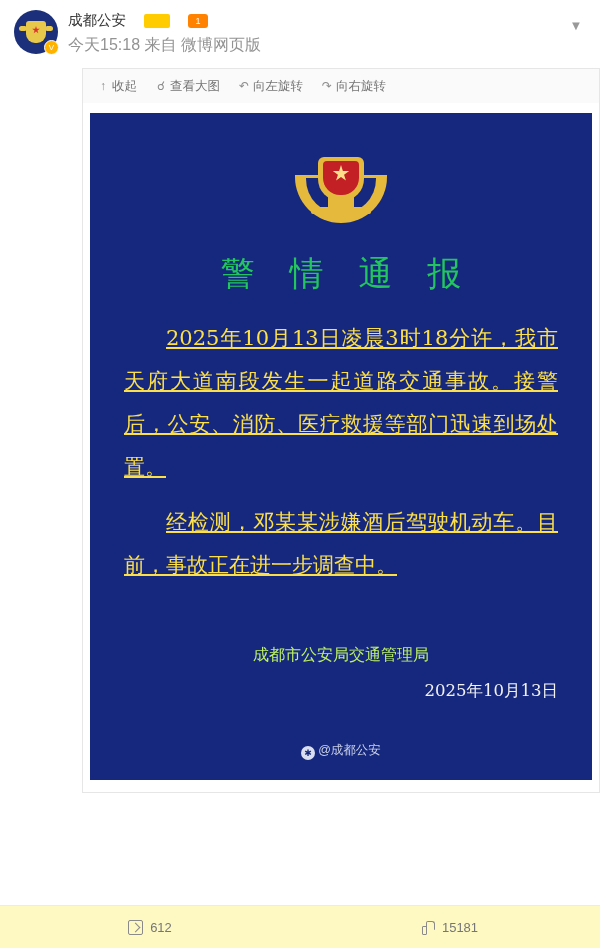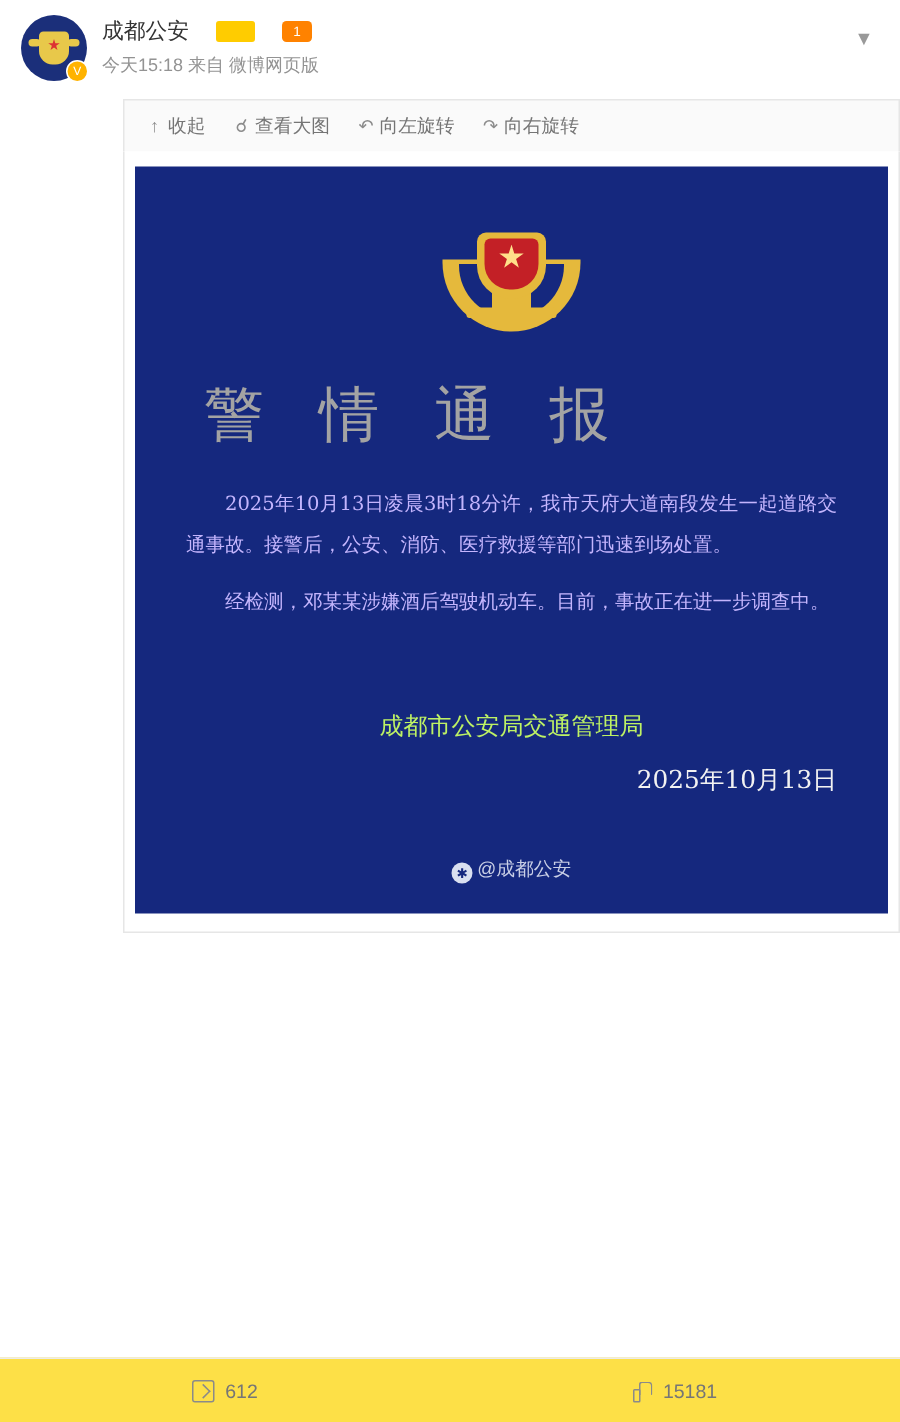--- a/index.html
+++ b/index.html
@@ -126,21 +126,21 @@
     padding: 0 3px;
     background: #ff8200;
     border-radius: 3px;
     color: #fff;
     font-size: 9px;
     line-height: 14px;
     text-align: center;
   }
   .sub-row {
     margin-top: 5px;
-    font-size: 12px;
+    font-size: 16px;
     color: #939393;
   }
   .sub-row .src {
     color: #939393;
   }
   .collapse-arrow {
     position: absolute;
     right: 0;
     top: 6px;
     width: 20px;
@@ -296,35 +296,37 @@
   .emblem-big .pillar {
     position: absolute;
     left: 50%;
     top: 52px;
     transform: translateX(-50%);
     width: 26px;
     height: 12px;
     background: #e5b93c;
   }
   .notice-title {
+    text-align: center;
     font-family: "DejaVu Serif", "Liberation Serif", serif;
-    font-size: 40px;
+    font-size: 34px;
     letter-spacing: 12px;
     margin: 22px 0 20px 0;
     text-indent: 12px;
-    color: #a3a3a3;
+    color: #22c55e;
   }
   .notice-p {
     font-family: "DejaVu Serif", "Liberation Serif", serif;
-    font-size: 13px;
+    font-size: 21px;
     line-height: 2.05;
     text-align: justify;
     text-indent: 2em;
     margin: 0 0 12px 0;
-    color: #c4b5fd;
+    color: #fde047;
+    text-decoration: underline;
   }
   .notice-sign {
     font-family: Liberation Sans, sans-serif;
     font-size: 16px;
     text-align: center;
     margin-top: 58px;
     color: #bef264;
   }
   .notice-date {
     font-family: "DejaVu Serif", "Liberation Serif", serif;
@@ -354,21 +356,21 @@
   }
   .footer {
     position: absolute;
     left: 0;
     bottom: 0;
     width: 600px;
     height: 42px;
     border-top: 1px solid #ebebeb;
     display: flex;
     align-items: flex-end;
-    background: #fde047;
+    background: #fef9c3;
   }
   .footer-item {
     flex: 1;
     display: flex;
     align-items: center;
     justify-content: center;
     gap: 7px;
     font-size: 13px;
     color: #767676;
     cursor: pointer;

